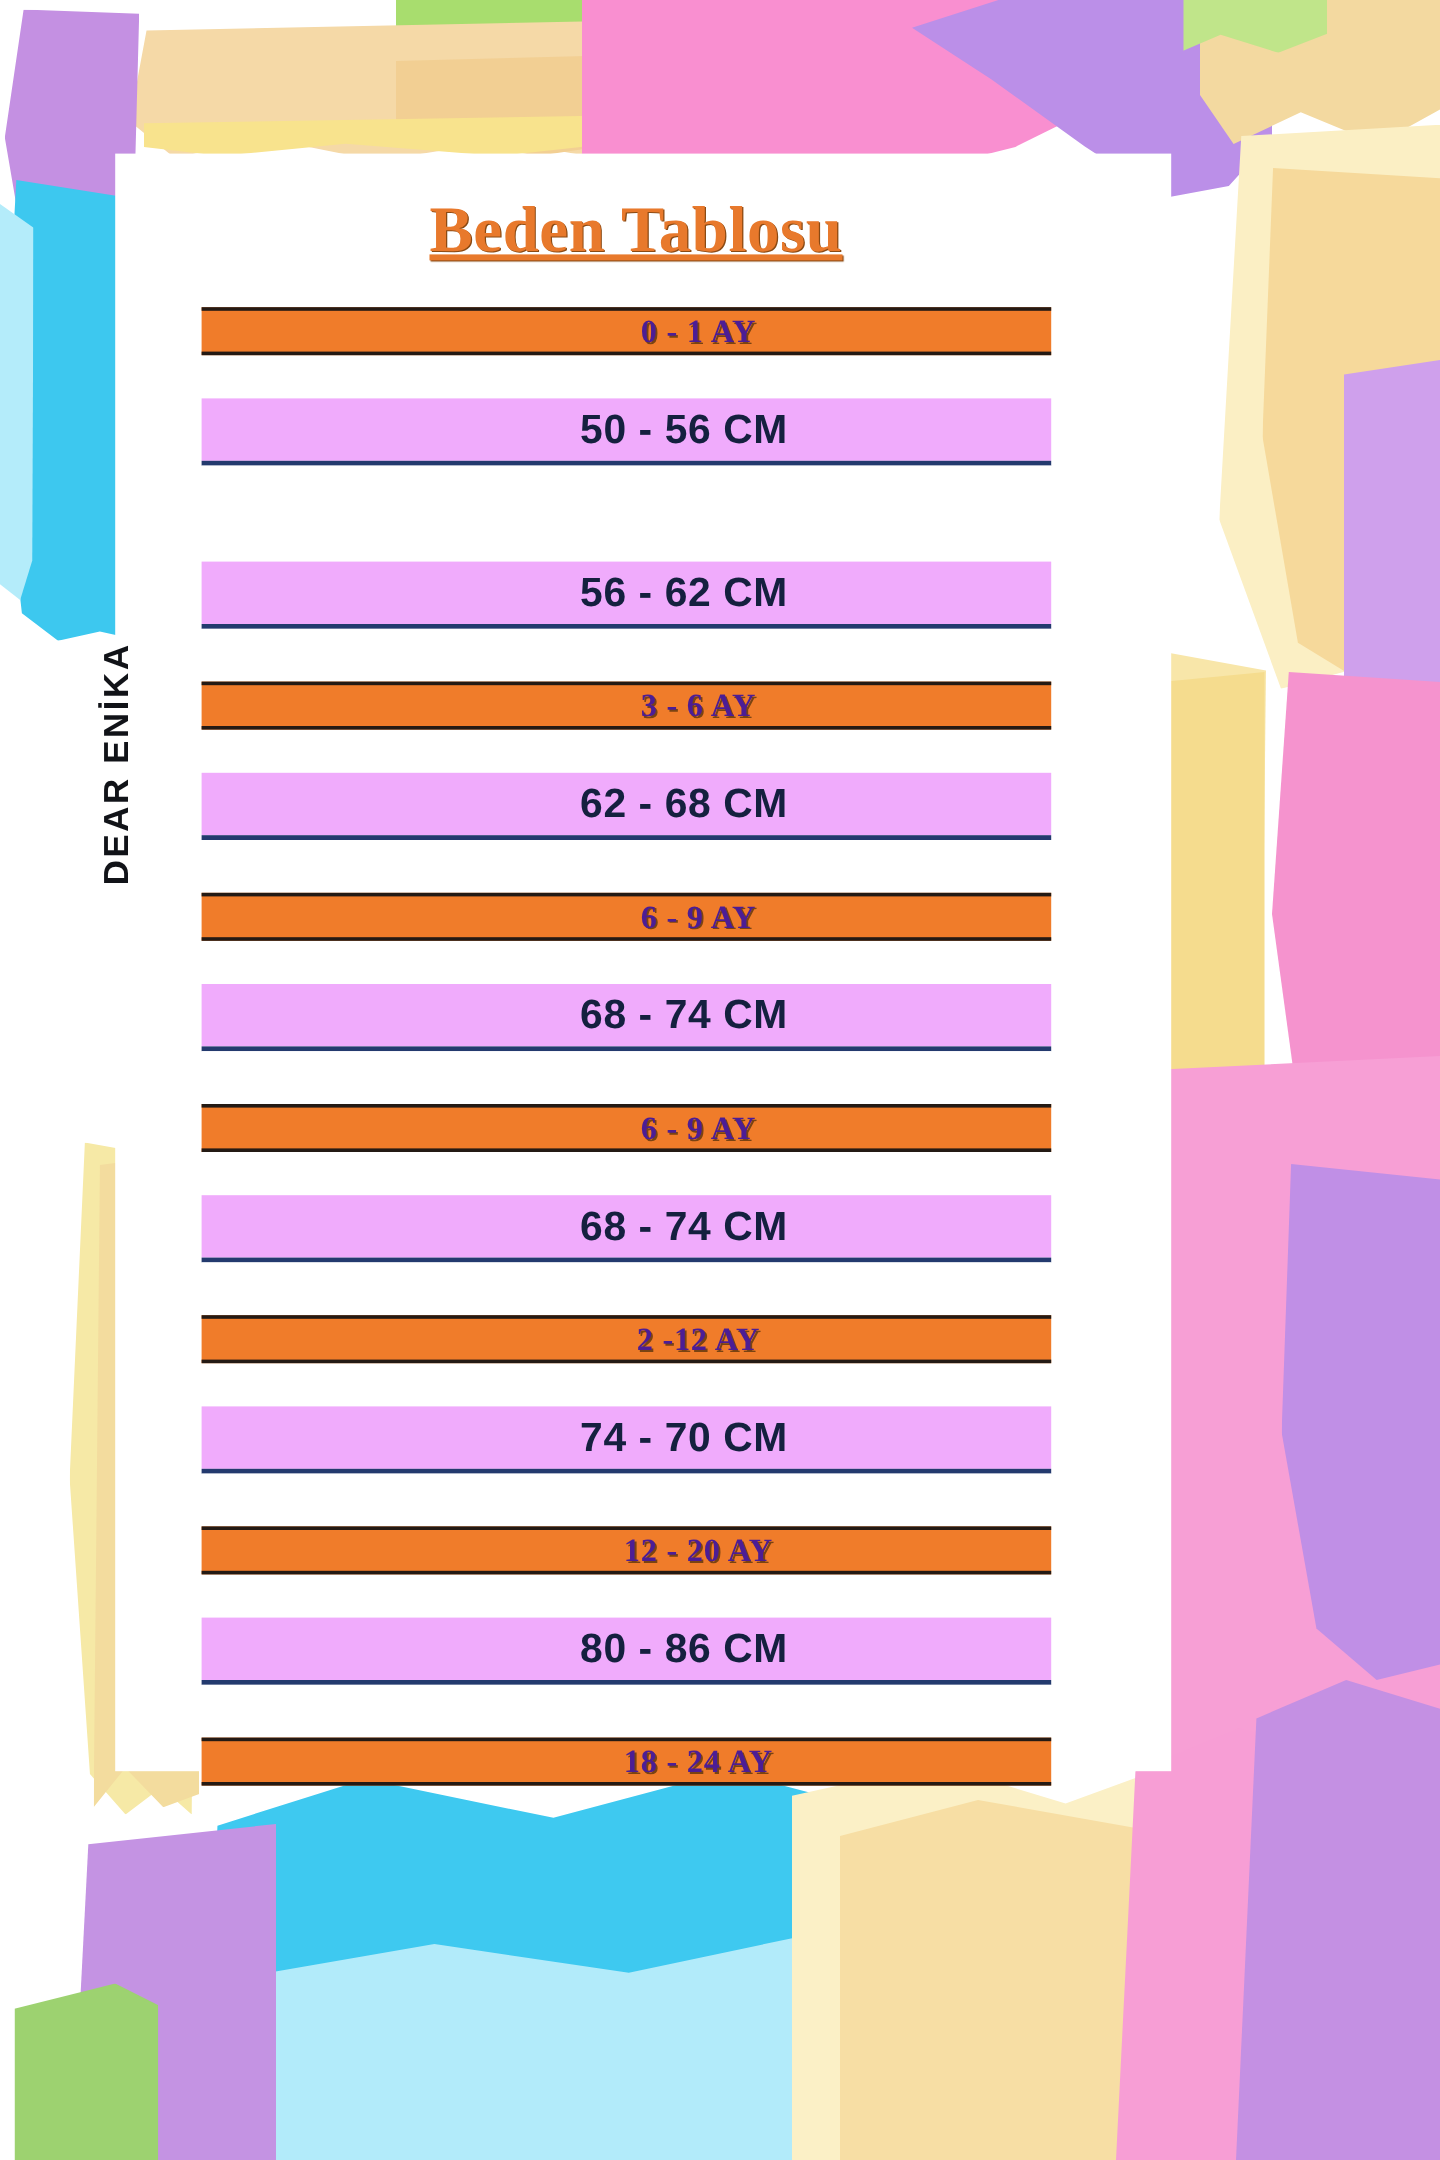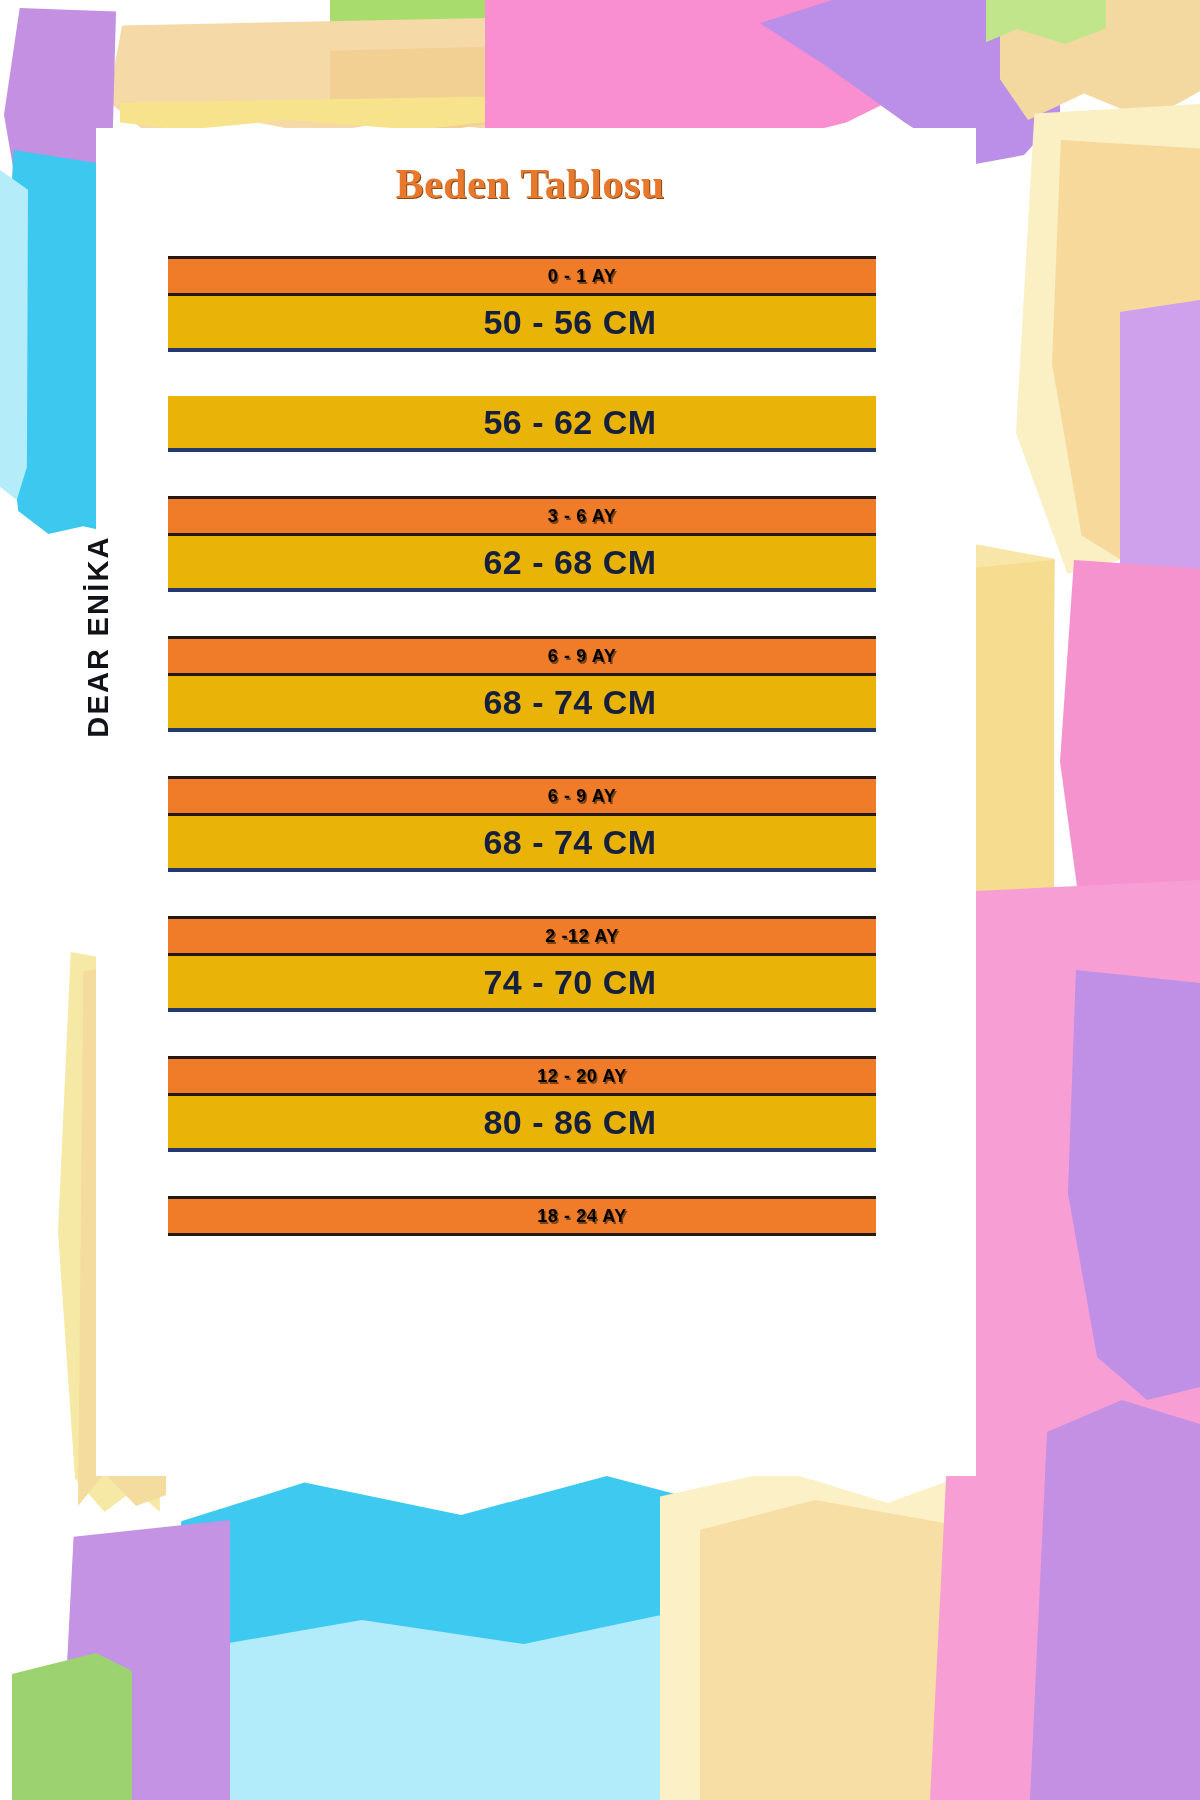--- a/index.html
+++ b/index.html
@@ -203,24 +203,25 @@
 
   
   .title {
     position: absolute;
     left: 160px;
     top: 160px;
     width: 740px;
     text-align: center;
     font-family: "Liberation Serif", serif;
     font-weight: 700;
-    font-size: 42px;
+    font-size: 54px;
     color: #e8792c;
     letter-spacing: 0.5px;
     text-shadow: 1px 1px 0 #8a4a14;
+    text-decoration: underline;
   }
 
   
   .table {
     position: absolute;
     left: 168px;
     top: 256px;
     width: 708px;
   }
   .row { position: relative; }
@@ -230,35 +231,36 @@
     height: 40px;
     background: #f07c2a;
     border-top: 3px solid #241a14;
     border-bottom: 3px solid #241a14;
     box-sizing: border-box;
     display: flex;
     align-items: center;
     justify-content: center;
   }
   .band-label {
-    font-size: 18px;
+    font-size: 27px;
     font-weight: 700;
-    color: #000000;
+    color: #4c1d95;
     letter-spacing: 0.6px;
     text-shadow: 1.5px 1.5px 0 #7a4312;
-    font-family: Liberation Sans, sans-serif;
+    font-family: Liberation Serif, serif;
     margin-left: 120px;
   }
 
   .cm {
     height: 52px;
     display: flex;
     align-items: center;
     justify-content: center;
-    background: #eab308;
+    background: #f0abfc;
+    margin-top: 36px;
   }
   .cm-label {
     font-size: 34px;
     font-weight: 700;
     color: #15203f;
     letter-spacing: 0.5px;
     font-family: "Liberation Sans", sans-serif;
     margin-left: 96px;
   }
 

